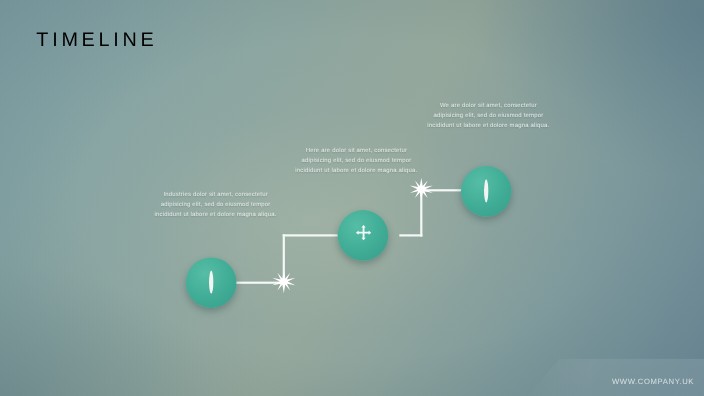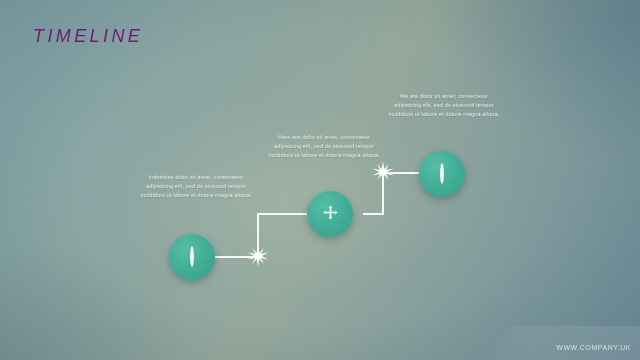--- a/index.html
+++ b/index.html
@@ -45,27 +45,26 @@
     position: absolute;
     inset: 0;
     background: radial-gradient(ellipse 74% 78% at 50% 50%, rgba(0,0,0,0) 52%, rgba(35,55,62,0.16) 100%);
   }
 
   
   .title {
     position: absolute;
     left: 33px;
     top: 27px;
-    color: #701a75;
+    color: #000000;
     font-size: 18px;
     letter-spacing: 3.4px;
     font-weight: 400;
     line-height: 1;
     white-space: nowrap;
-    font-style: italic;
   }
 
   
   .watermark-band {
     position: absolute;
     right: 0;
     bottom: 0;
     width: 160px;
     height: 34px;
     background: linear-gradient(100deg, rgba(255,255,255,0.0) 0%, rgba(255,255,255,0.07) 35%, rgba(255,255,255,0.10) 100%);

